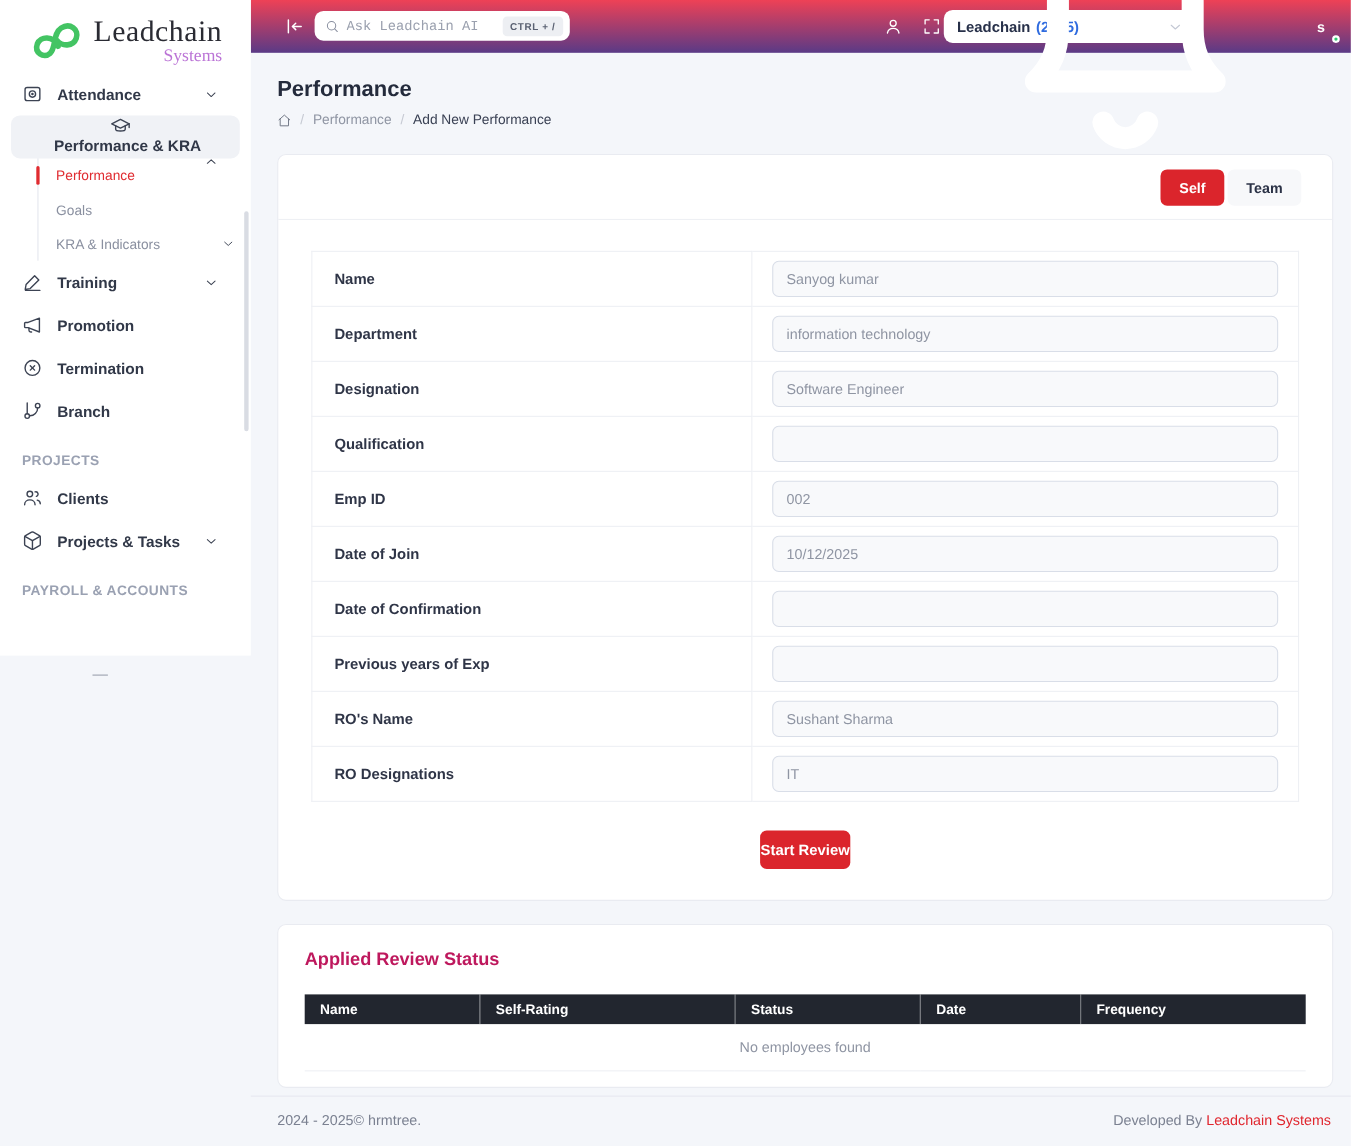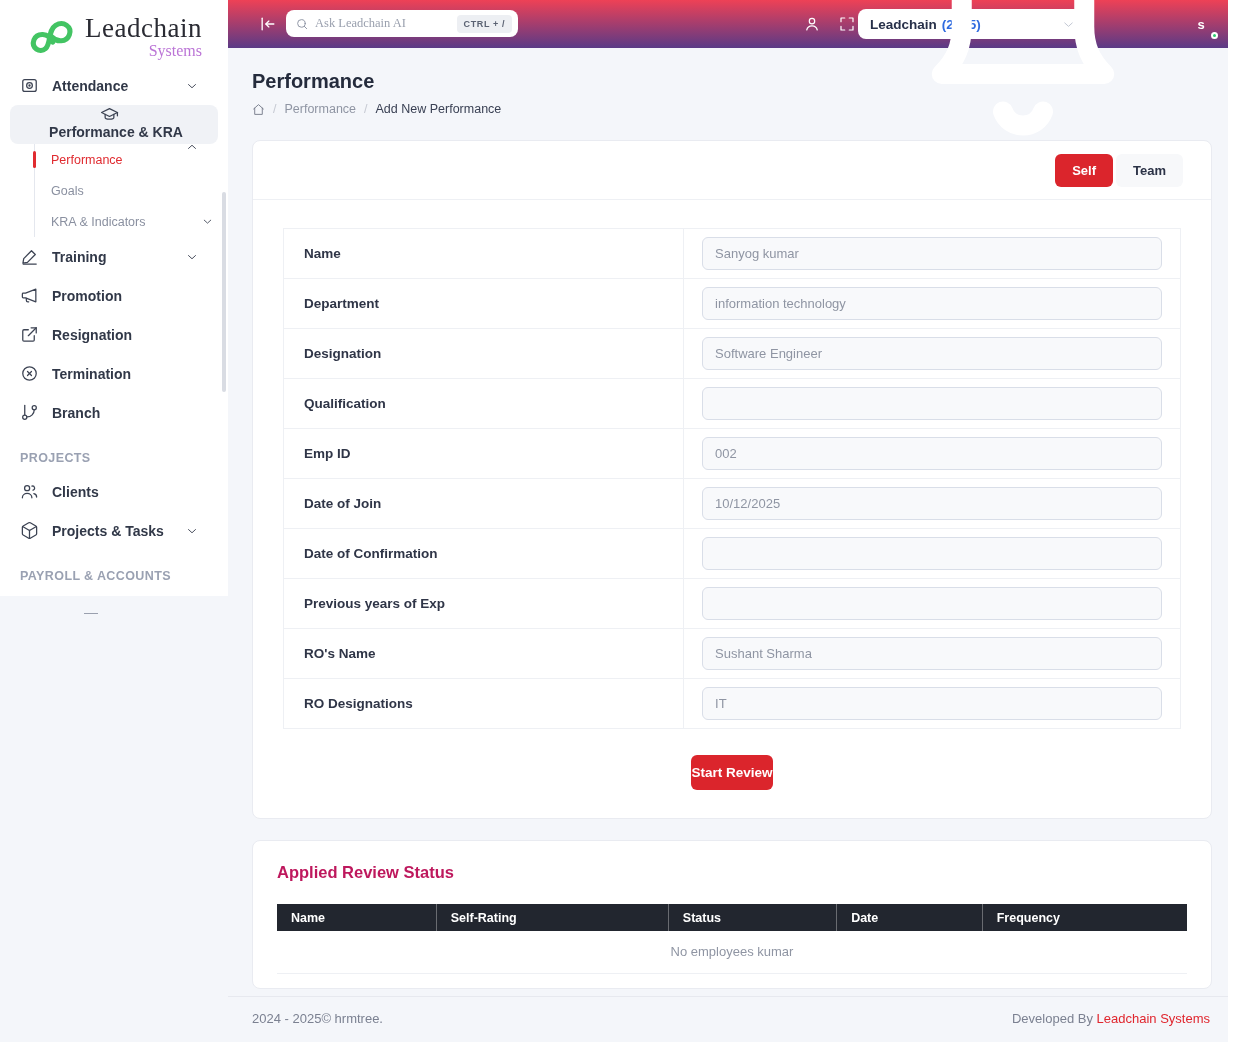--- a/index.html
+++ b/index.html
@@ -34,21 +34,21 @@
   .nav-section { padding:19px 0 7px 20px; font-size:12.5px; font-weight:700; letter-spacing:.4px; color:#9aa1b2; }
   .sb-thumb { position:absolute; right:2px; top:192px; width:4px; height:200px; background:#d9dce3; border-radius:2px; }
   .sidebar-dash { position:absolute; left:84px; top:604px; color:#9aa0ae; font-size:14px; z-index:2; }
 
   
   .topbar { position:absolute; left:228px; top:0; width:1006px; height:48px;
     background:linear-gradient(180deg, var(--grad-top,#ee4156) 0%, var(--grad-bottom,#5a3a86) 100%); z-index:2; }
   .collapse-btn { position:absolute; left:30px; top:14px; width:20px; height:20px; color:#fff; cursor:pointer; }
   .search-box { position:absolute; left:58px; top:10px; width:232px; height:27px; background:#fff; border-radius:8px; display:flex; align-items:center; gap:6px; padding:0 6px 0 9px; }
   .search-box .ico { width:14px; height:14px; color:#8a90a0; flex:0 0 auto; }
-  .search-box input { border:none; outline:none; background:transparent; flex:1; min-width:0; font-size:12.5px; color:#333a4b; font-family:Liberation Serif, serif; }
+  .search-box input { border:none; outline:none; background:transparent; flex:1; min-width:0; font-size:12.5px; color:#333a4b; font-family:Liberation Mono, monospace; }
   .search-box input::placeholder { color:#9aa0ae; }
   .kbd { background:#edeff3; border-radius:4px; font-size:9px; font-weight:700; color:#5a6172; padding:4px 7px; letter-spacing:.6px; white-space:nowrap; }
   .workspace { position:absolute; left:630px; top:9px; width:228px; height:30px; background:#fff; border-radius:8px; display:flex; align-items:center; padding:0 10px 0 12px; font-size:13.5px; font-weight:700; color:#273049; cursor:pointer; }
   .workspace .year { color:var(--link-blue,#2f6bdf); margin-left:5px; }
   .workspace .chev { width:15px; height:15px; margin-left:auto; color:#c3c8d4; }
   .top-icons { position:absolute; right:22px; top:0; height:48px; display:flex; align-items:center; gap:17px; color:#fff; }
   .top-icons .ico { width:18px; height:18px; cursor:pointer; }
   .bell-wrap { position:relative; }
   .avatar { position:relative; width:22px; height:22px; display:flex; align-items:center; justify-content:center; font-size:13px; font-weight:700; color:#fff; cursor:pointer; }
   .status-dot { position:absolute; right:-6px; bottom:-4px; width:7px; height:7px; background:var(--online-green,#2ecc71); border:2px solid #fff; border-radius:50%; }
@@ -165,30 +165,20 @@
         </span>
       </div>
       <div class="nav-item">
         <span class="ico">
           <svg viewBox="0 0 24 24">
             <path d="M20 4L7 9H4a1 1 0 0 0-1 1v4a1 1 0 0 0 1 1h3l13 5V4z"></path>
             <path d="M8 15.5V18a2 2 0 0 0 2 2h1"></path>
           </svg>
         </span>
         <span>Promotion</span>
-      </div>
-      <div class="nav-item">
-        <span class="ico">
-          <svg viewBox="0 0 24 24">
-            <path d="M18 13.5V19a1.5 1.5 0 0 1-1.5 1.5H5A1.5 1.5 0 0 1 3.5 19V7.5A1.5 1.5 0 0 1 5 6h5.5"></path>
-            <path d="M14 3.5h6.5V10"></path>
-            <path d="M10.5 13.5l10-10"></path>
-          </svg>
-        </span>
-        <span>Resignation</span>
       </div>
       <div class="nav-item">
         <span class="ico">
           <svg viewBox="0 0 24 24">
             <circle cx="12" cy="12" r="8.5"></circle>
             <path d="M9.5 9.5l5 5"></path>
             <path d="M14.5 9.5l-5 5"></path>
           </svg>
         </span>
         <span>Termination</span>
@@ -381,21 +371,21 @@
           <tr id="review-head">
             <th>Name</th>
             <th>Self-Rating</th>
             <th>Status</th>
             <th>Date</th>
             <th>Frequency</th>
           </tr>
         </thead>
       <tbody>
         <tr>
-          <td class="empty" colspan="5">No employees kumar</td>
+          <td class="empty" colspan="5">No employees found</td>
         </tr>
       </tbody>
     </table>
   </section>
 </main>
 
 <footer class="footer">
   <span>2024 - 2025© hrmtree.</span>
   <span>
     <span>Developed By</span>

